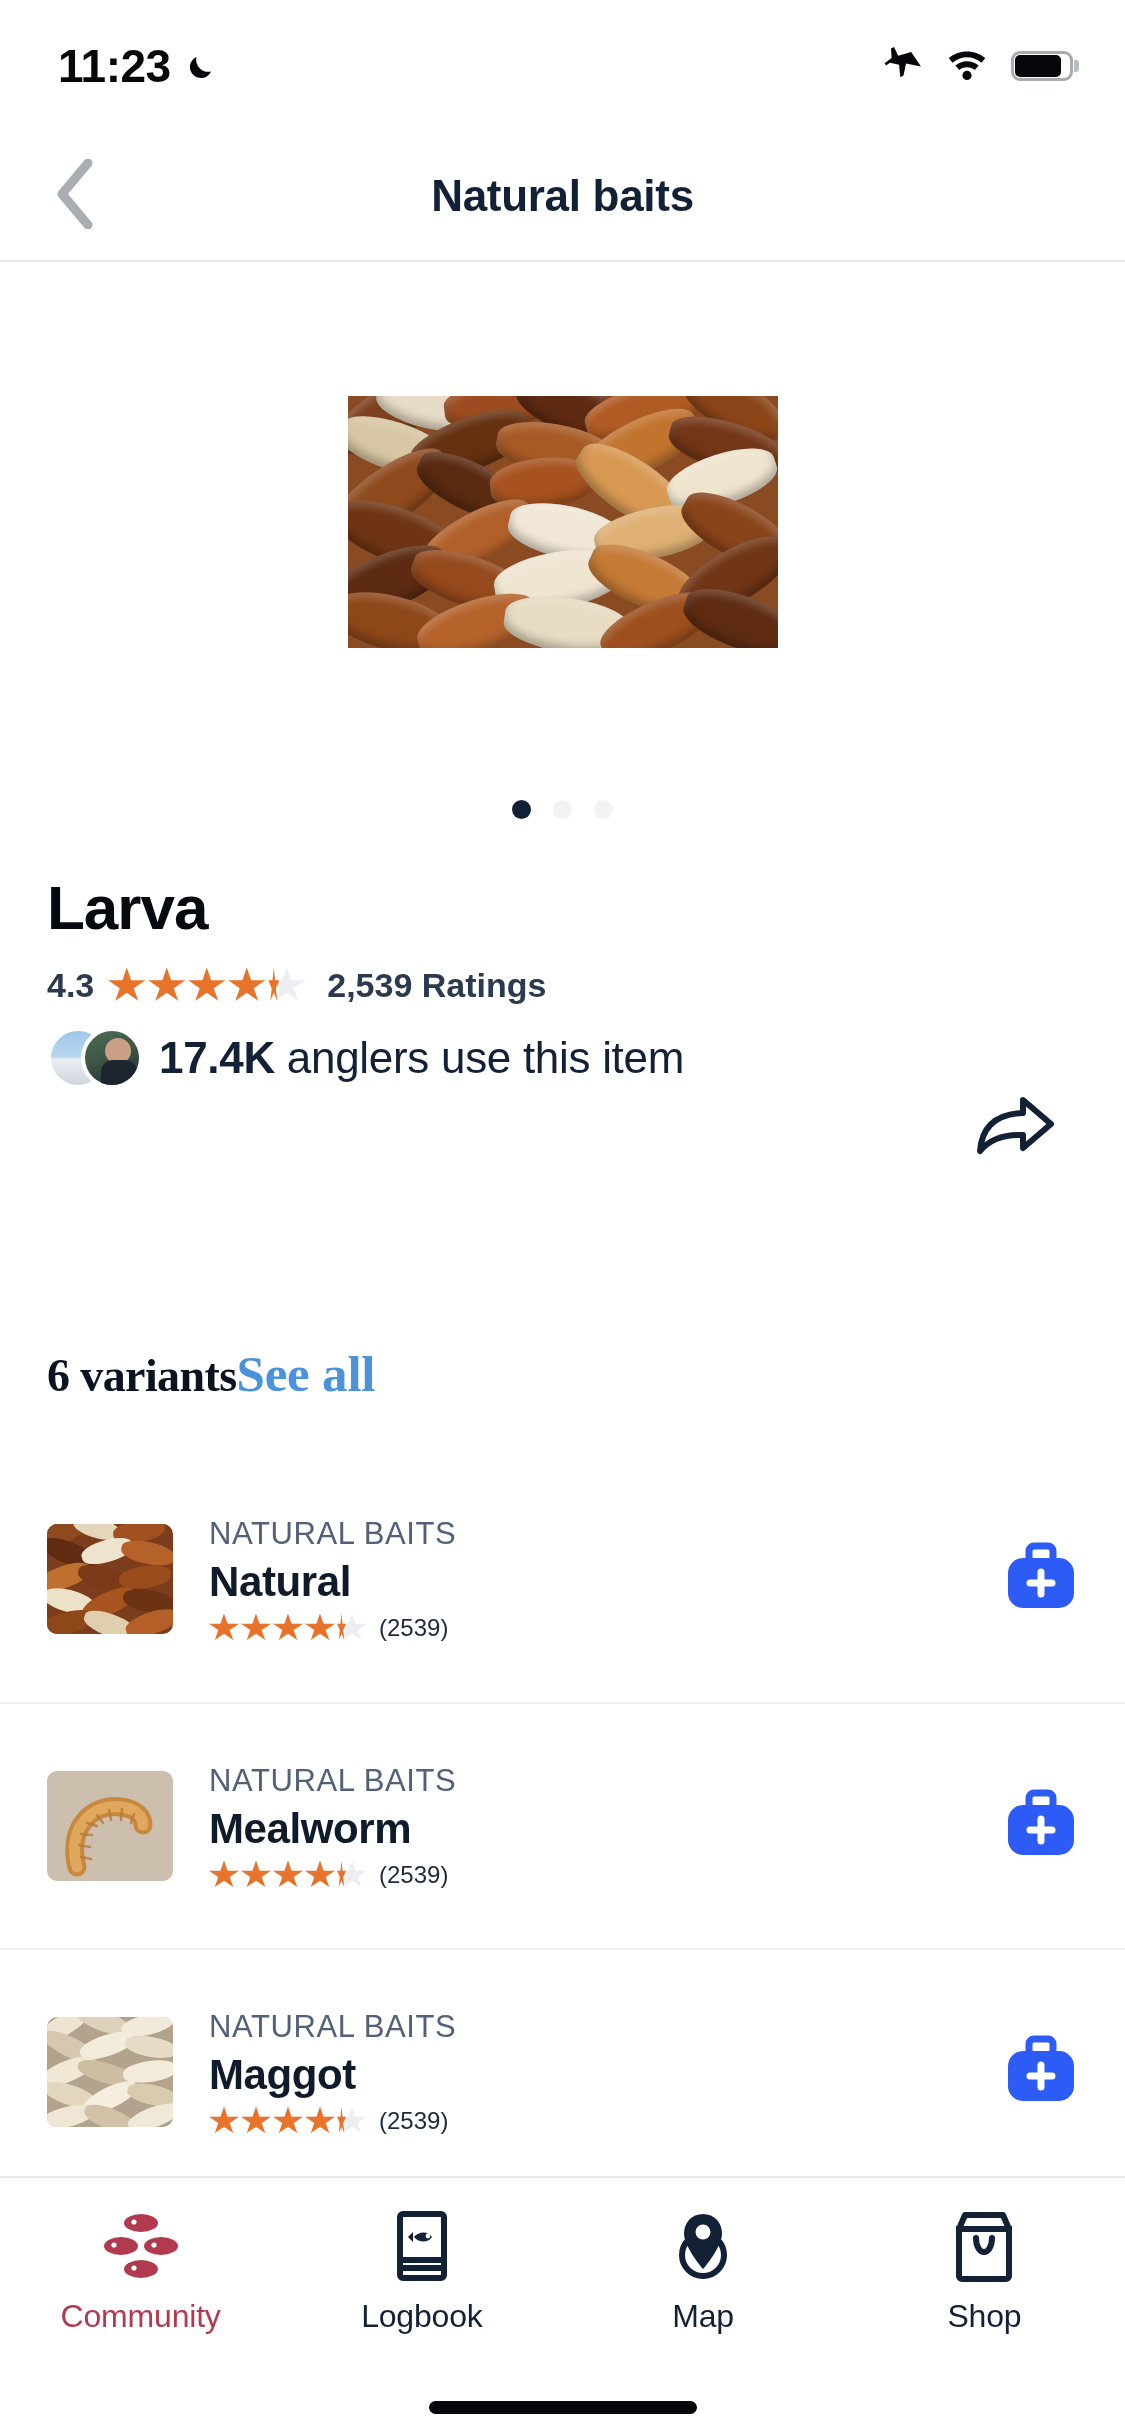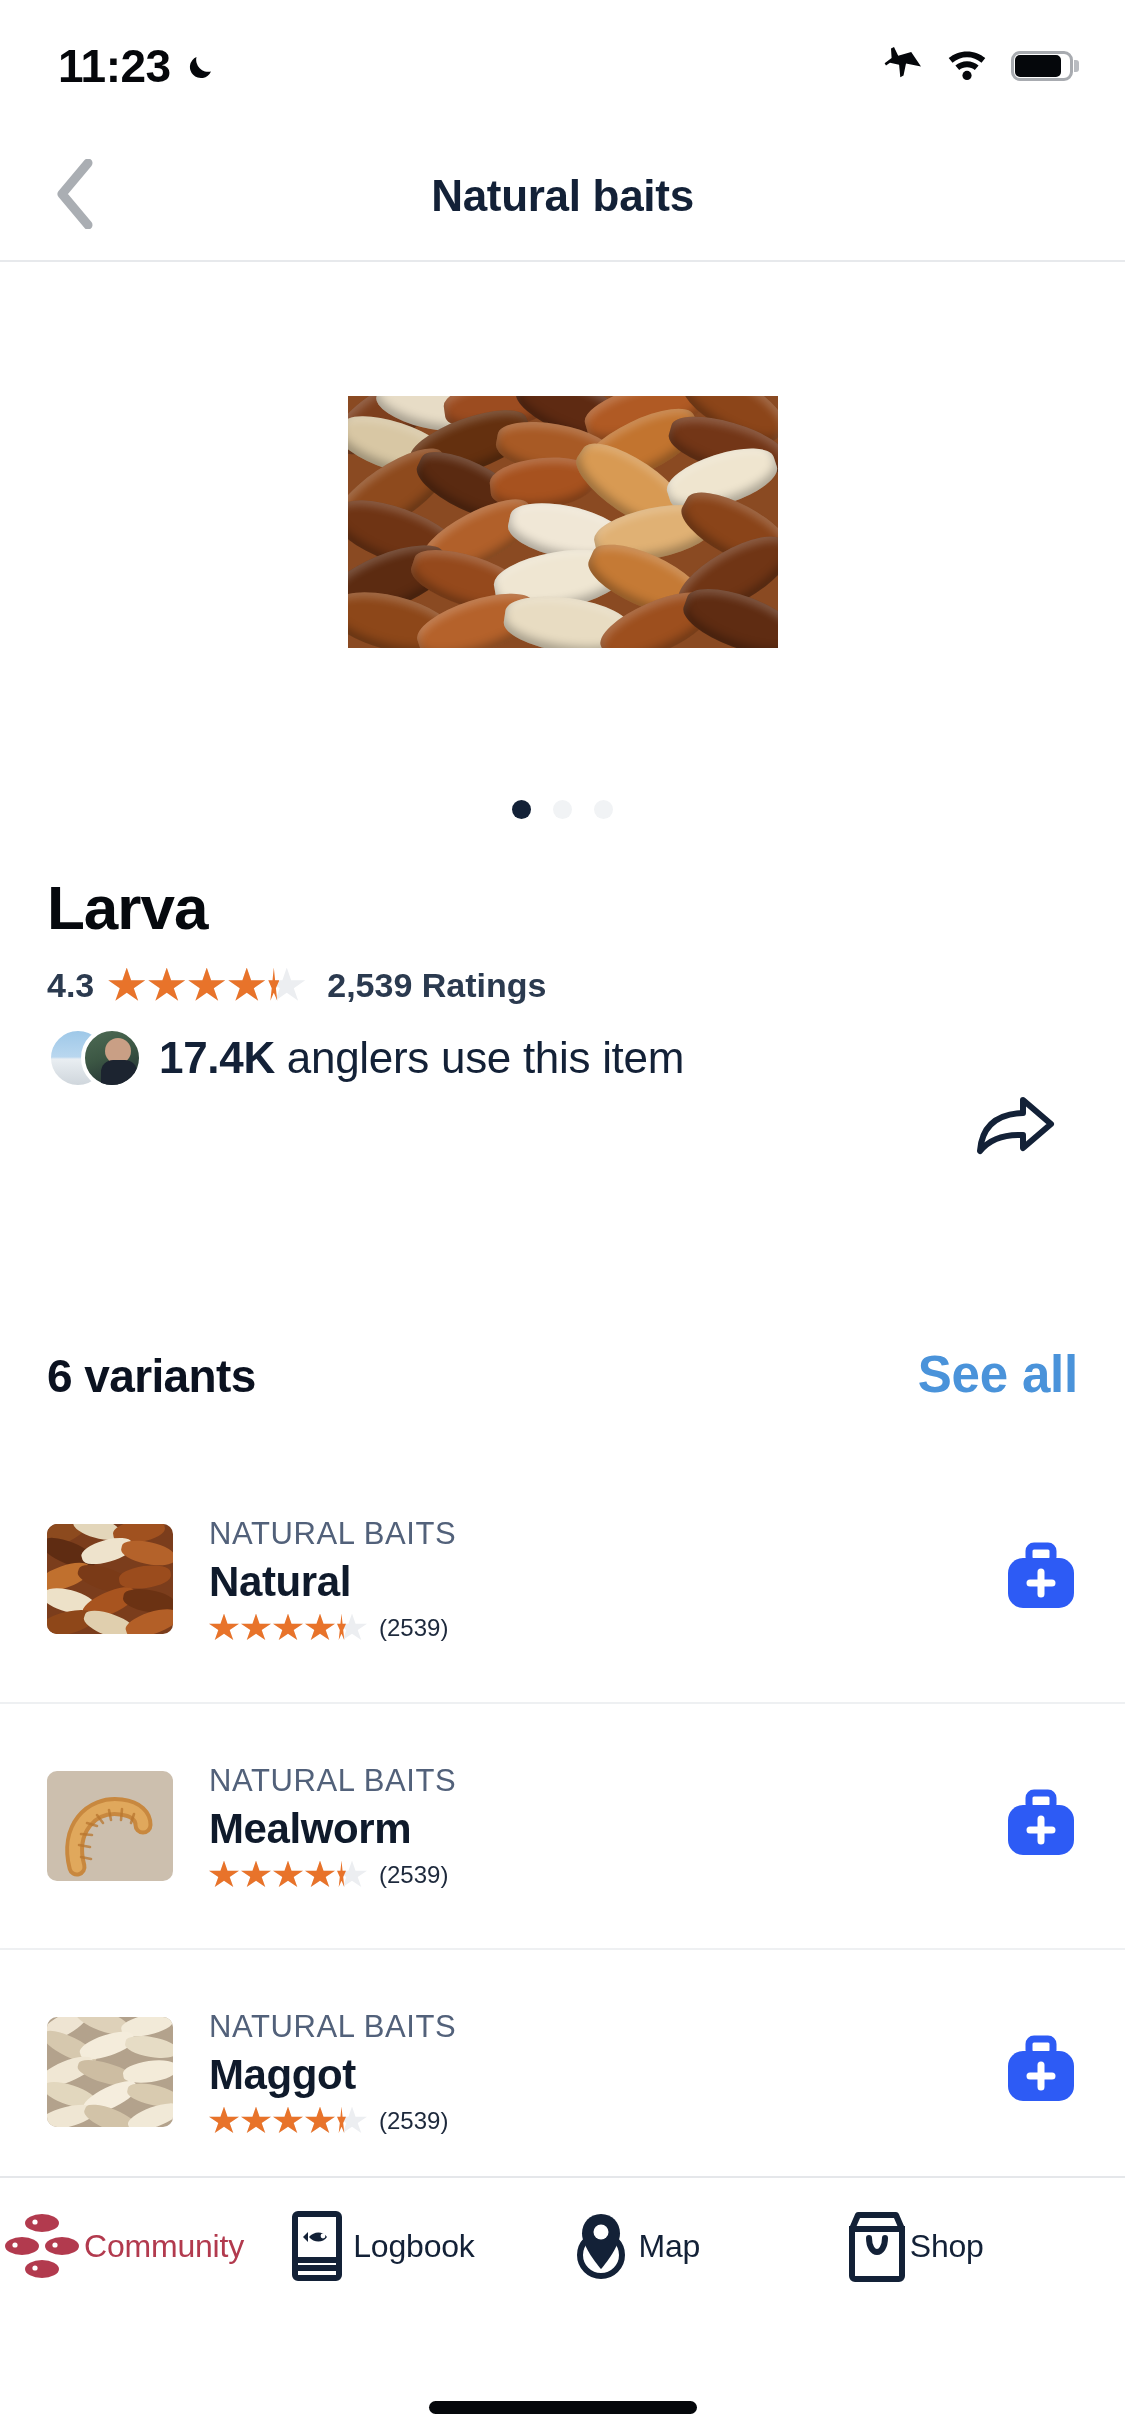--- a/index.html
+++ b/index.html
@@ -91,21 +91,21 @@
   .av2::before { content:""; position:absolute; right:8px; top:7px; width:26px; height:26px; border-radius:50%; background:#c99f85; }
   .av2::after { content:""; position:absolute; right:2px; top:29px; width:36px; height:34px; border-radius:12px 12px 0 0; background:#1c2430; }
   .anglers-text { font-size: 44px; color: #132137; margin-left: 16px; letter-spacing: -0.3px; }
   .anglers-text b { font-weight: 700; }
 
   .share-btn { position: absolute; right: 66px; top: 1090px; width: 92px; height: 70px; }
 
   
   .variants-head {
     position: absolute; top: 1345px; left: 0; width: 1125px; padding: 0 47px;
-    display: flex; align-items: baseline; justify-content: space-between;
+    display: flex; align-items: baseline;  font-family: Liberation Serif, serif;
   }
   .variants-title { font-size: 46px; font-weight: 700; color: #0b1220; letter-spacing: -0.6px; }
   .see-all { font-size: 51px; font-weight: 700; color: #4a93da; letter-spacing: -0.2px; }
 
   .vlist { position: absolute; top: 1456px; left: 0; width: 1125px; }
   .vrow {
     position: relative; height: 246px; padding: 0 47px;
     display: flex; align-items: center;
     border-top: 2px solid #eef0f2;
   }
@@ -132,21 +132,21 @@
   .th-maggot { background: #b3a28c; }
   .blob { position: absolute; border-radius: 50% / 42%; }
 
   
   .tabbar {
     position: absolute; bottom: 0; left: 0; width: 1125px; height: 260px;
     background: #fff; border-top: 2px solid #e5e7ea;
     display: flex; align-items: flex-start; justify-content: space-around;
     padding-top: 32px;
   }
-  .tab { width: 25%; display: flex; flex-direction: row; align-items: center; }
+  .tab { width: 25%; display: flex; flex-direction: column; align-items: center; gap: 16px; }
   .tab-icon { height: 72px; display: flex; align-items: center; justify-content: center; }
   .tab-label { font-size: 32px; color: #132137; letter-spacing: -0.2px; }
   .tab.active .tab-label { color: #b23a4e; }
   .home-ind {
     position: absolute; bottom: 22px; left: 50%; transform: translateX(-50%);
     width: 268px; height: 13px; border-radius: 8px; background: #05070b;
   }
 </style>
 </head>
 <body>

